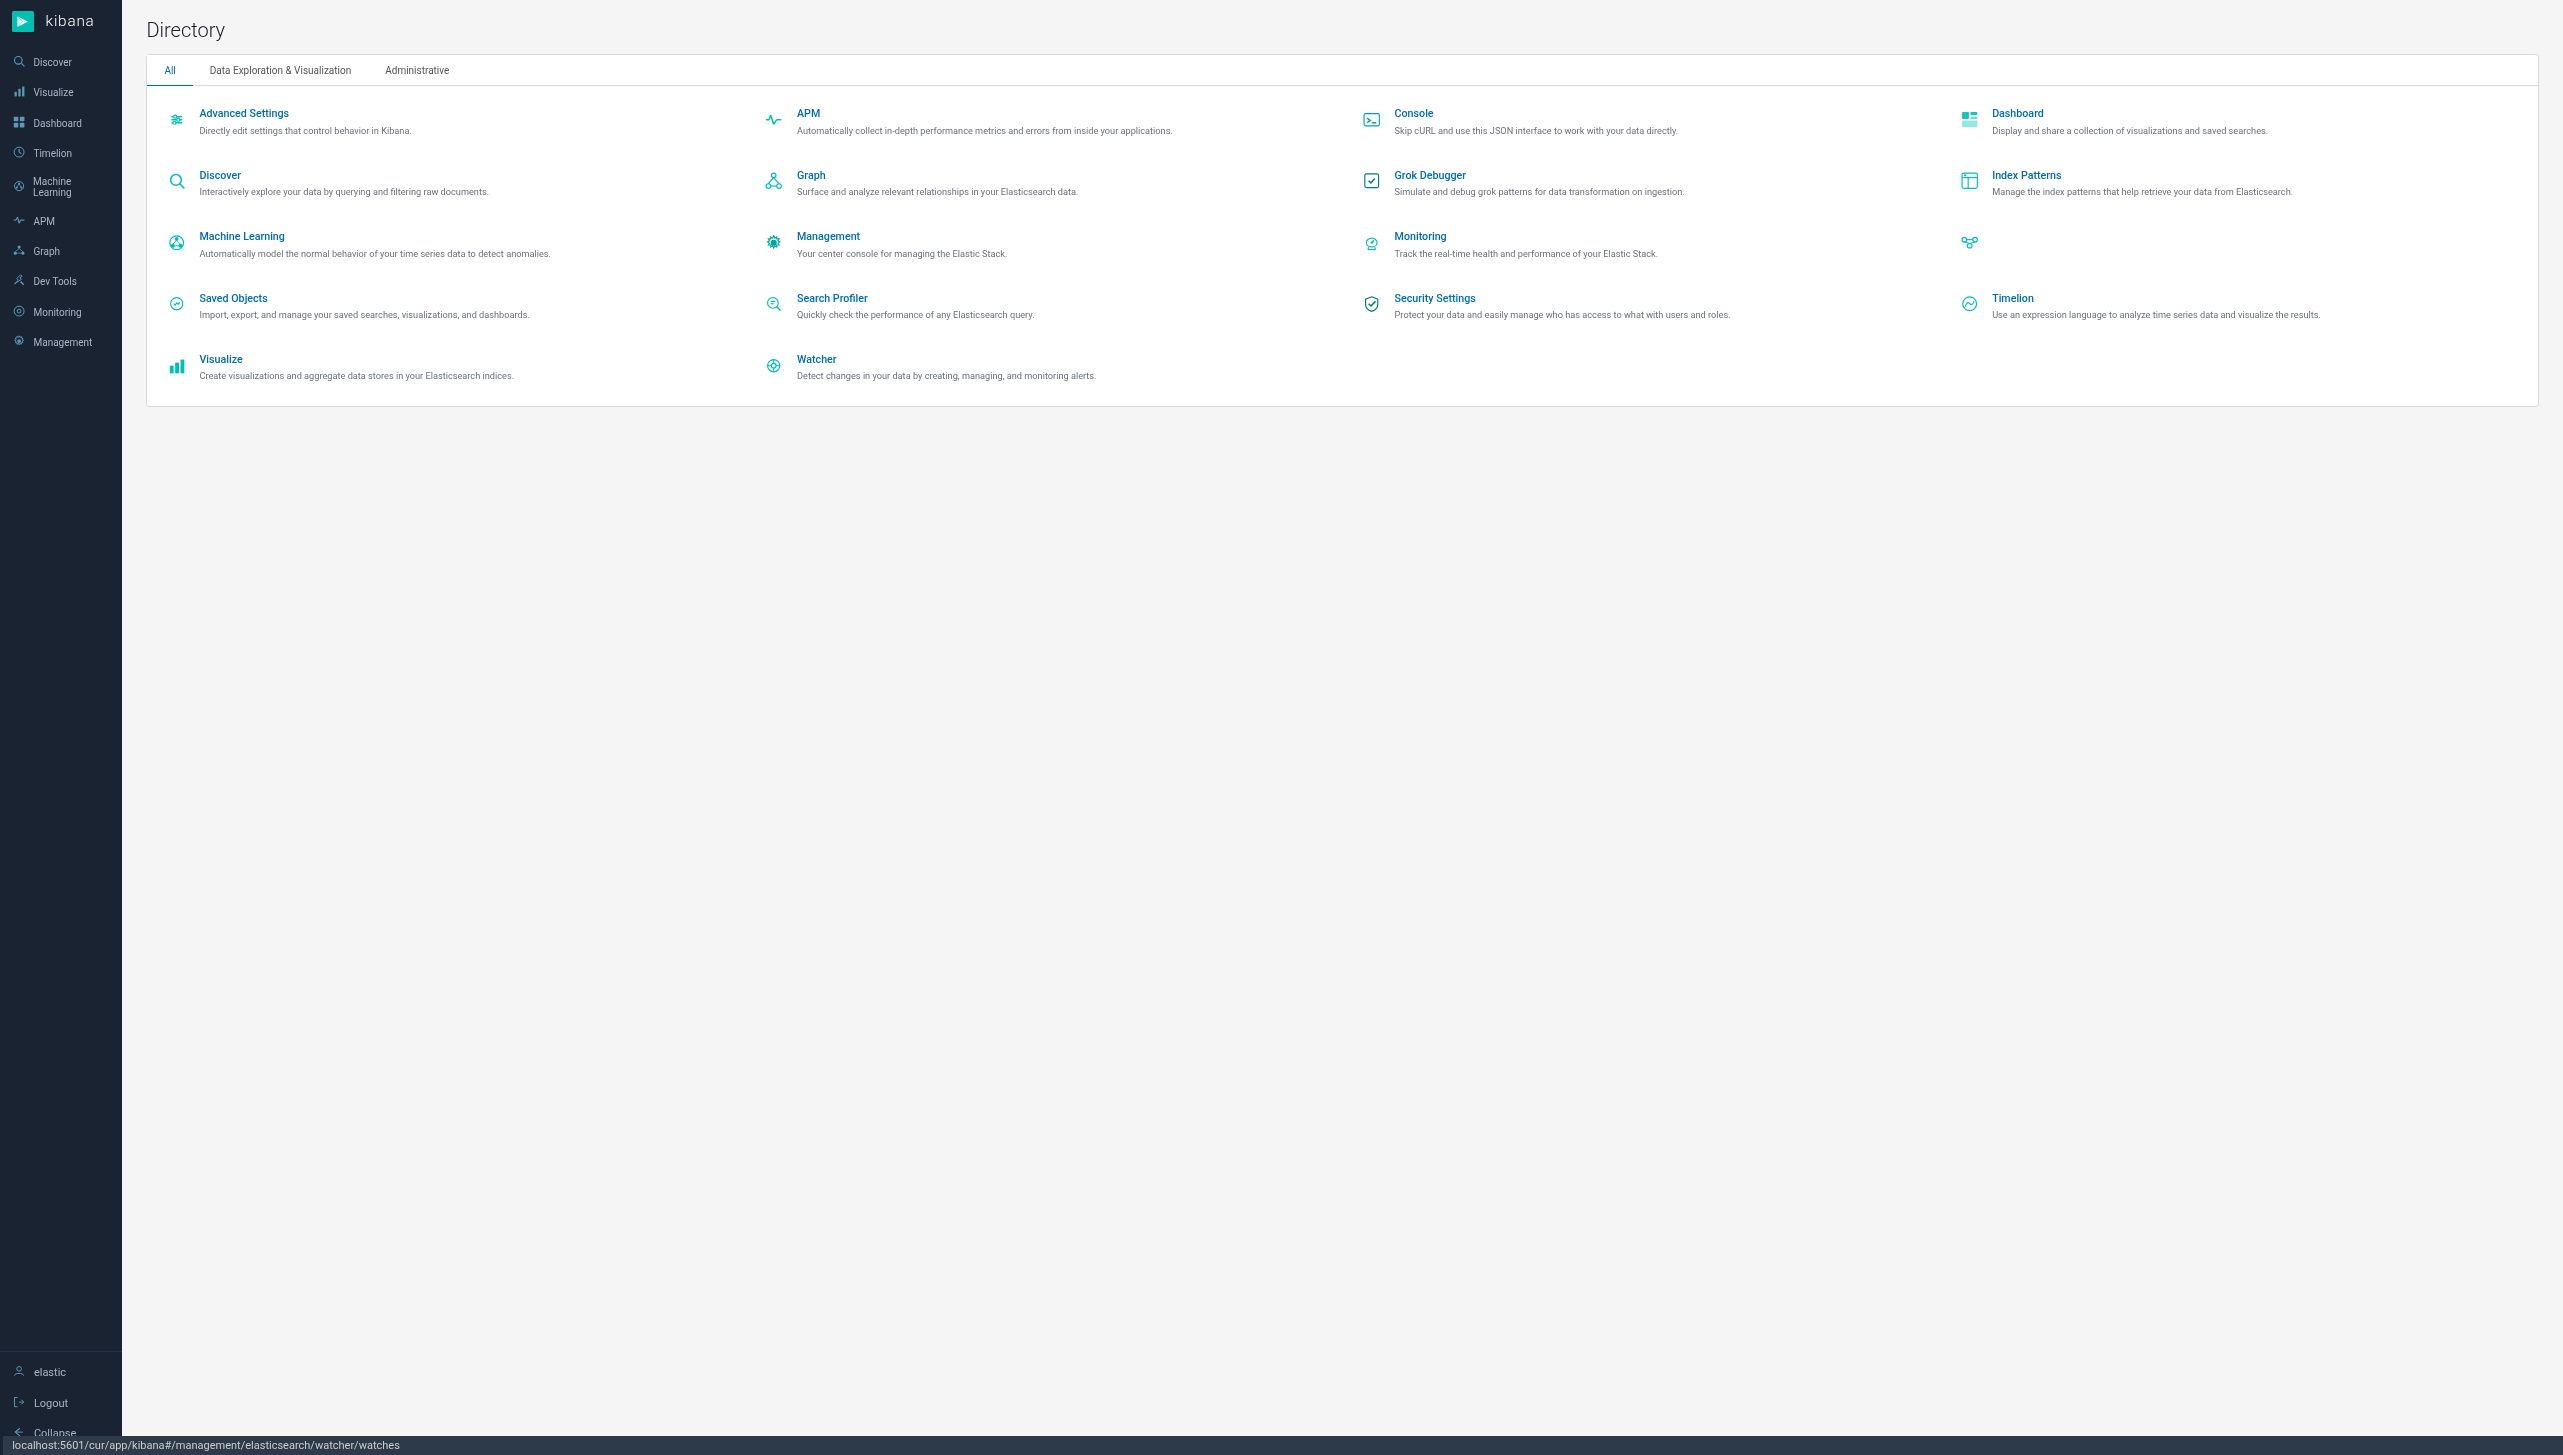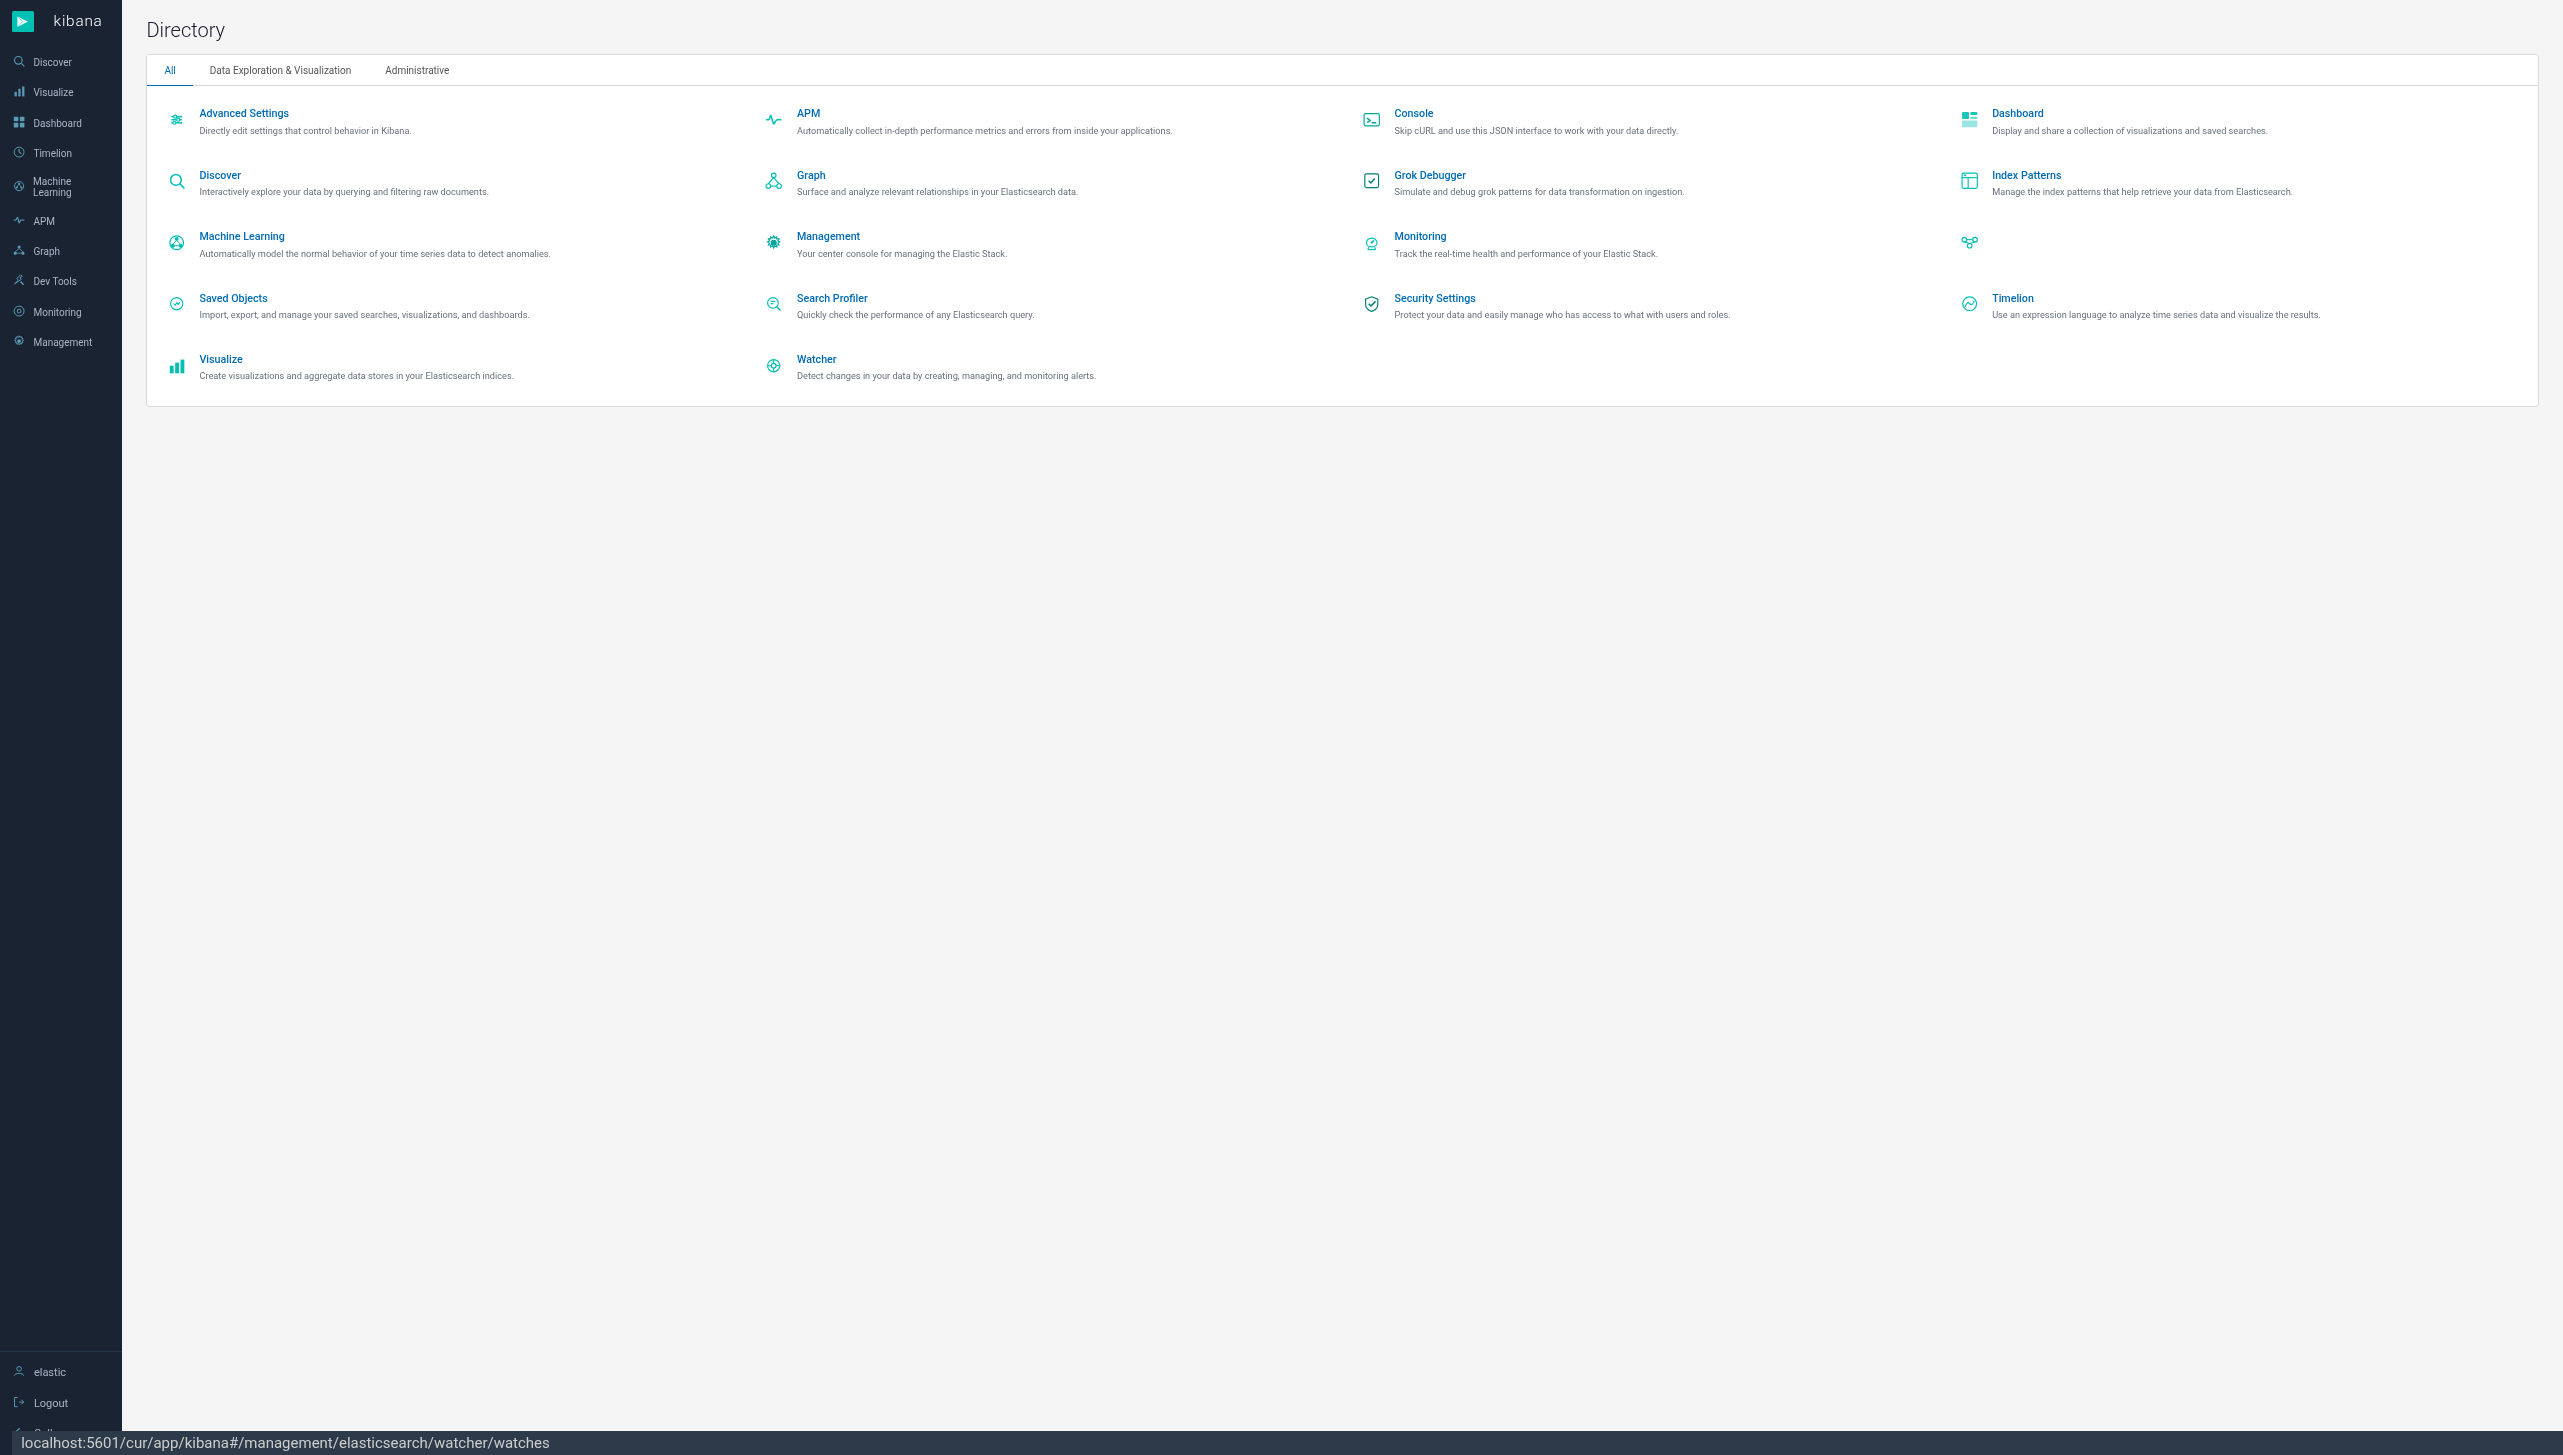--- a/index.html
+++ b/index.html
@@ -12,21 +12,21 @@
       color: #aab4c4;
       display: flex;
       flex-direction: column;
       flex-shrink: 0;
       height: 100vh;
     }
     #logo-area {
       display: flex;
       align-items: center;
       padding: 10.7px 12.2px;
-      gap: 20px;
+      gap: 12px;
       color: white;
       font-size: 15.3px;
       font-weight: 300;
       letter-spacing: 0.8px;
     }
     .logo-icon {
       width: 21.4px;
       height: 21.4px;
       background: #00bfb3;
       display: flex;
@@ -132,25 +132,25 @@
     .dir-item-desc {
       color: #69707d;
       font-size: 9.2px;
       line-height: 1.5;
     }
 
     
     #status-bar {
       position: fixed;
       bottom: 0;
-      left: 12px;
+      left: 3px;
       right: 0;
       background: #2d3a4a;
       color: #ccc;
-      font-size: 15px;
+      font-size: 11px;
       padding: 3.1px 9.2px;
       z-index: 100;
     }
   </style>
 </head>
 <body>
 
 <div id="sidebar">
   <div id="logo-area">
     <div class="logo-icon">

